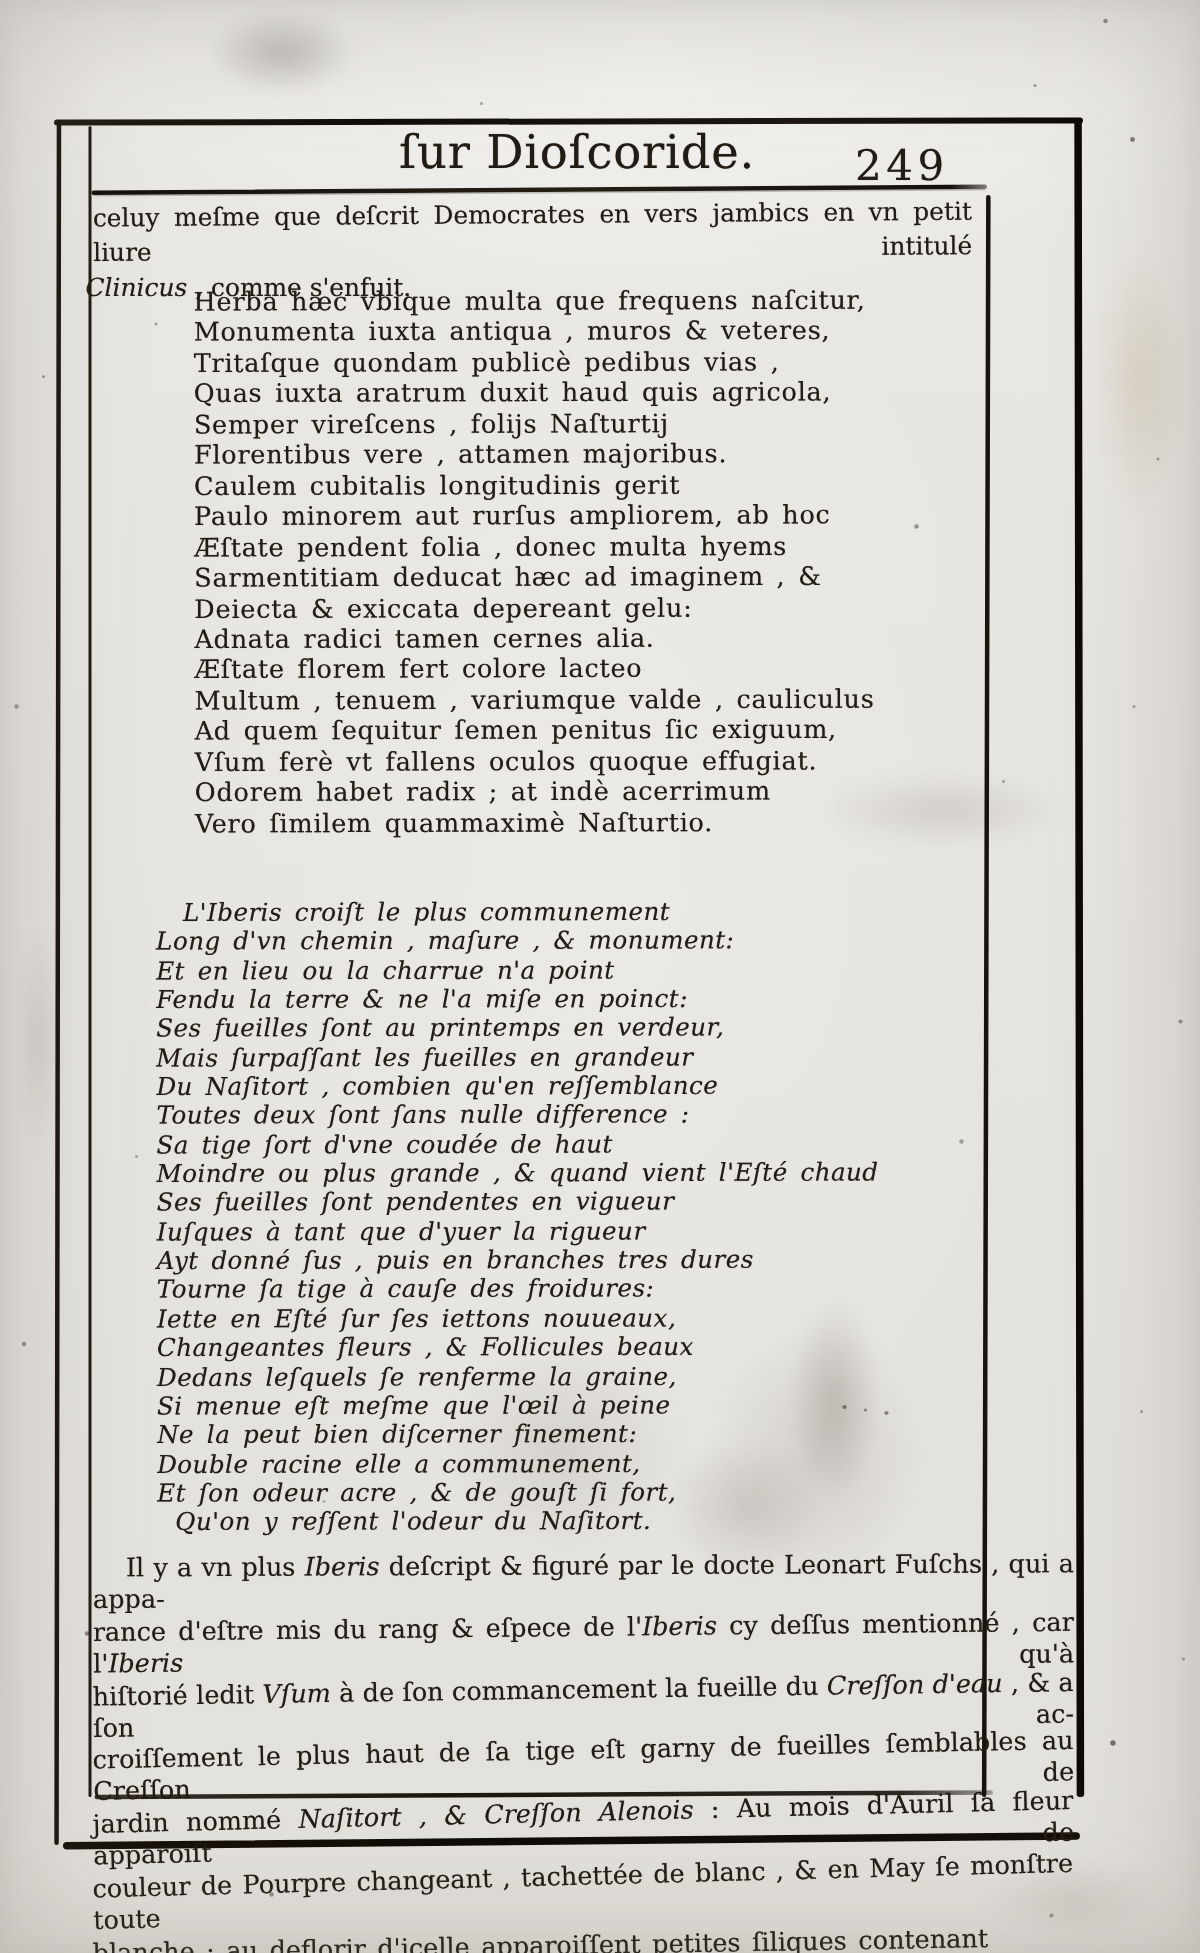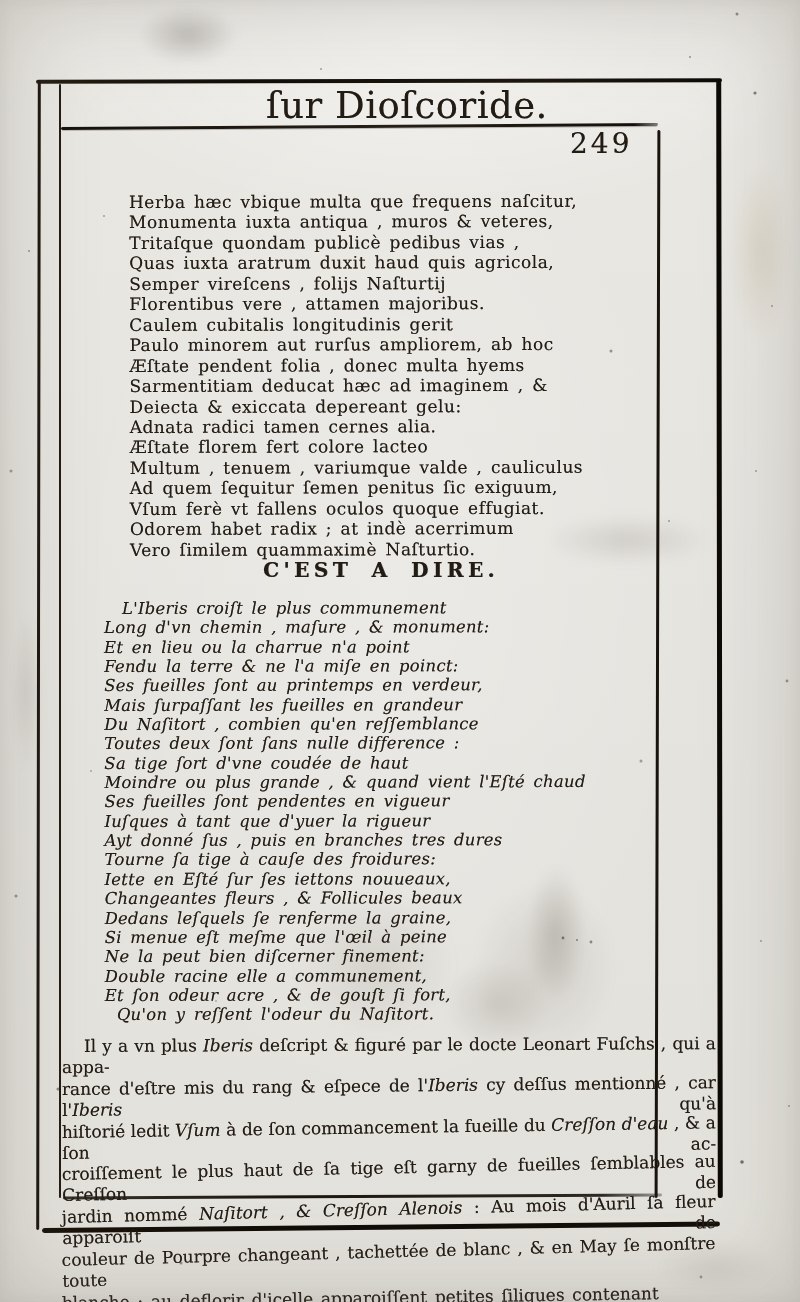--- a/index.html
+++ b/index.html
@@ -23,22 +23,22 @@
     box-shadow:0 2px 0 -1px rgba(28,22,14,.22);}
   .vl-left-outer{left:37px;top:80px;width:2.6px;height:1150px;background:#1b150e;border-radius:2px;transform:rotate(.08deg);}
   .vl-left-inner{left:59px;top:84px;width:2.3px;height:1114px;background:#221b12;border-radius:2px;}
   .vl-right-inner{left:656px;top:130px;width:2.6px;height:1068px;background:#18130c;border-radius:2px;transform:rotate(.15deg);}
   .vl-right-outer{left:717px;top:80px;width:4.6px;height:1118px;background:#0d0a06;border-radius:2px;transform:rotate(-.08deg);}
   .rule-bottom-inner{left:63px;top:1195px;width:599px;height:3px;border-radius:2px;transform:rotate(-.3deg);
     background:linear-gradient(90deg,rgba(26,20,13,.85),#1b150d 38%,rgba(26,20,13,.9) 90%,rgba(26,20,13,.35));}
   .rule-bottom-outer{left:42px;top:1228px;width:678px;height:5px;border-radius:3px;transform:rotate(-.55deg);transform-origin:left center;
     background:linear-gradient(90deg,#181209,#0f0b06 40%,#140f09);}
   
-  .running-title{position:absolute;left:266px;top:84px;font-size:37px;letter-spacing:.5px;white-space:nowrap;}
-  .page-number{position:absolute;left:570px;top:94px;font-size:28px;letter-spacing:3px;white-space:nowrap;margin-top:33px;}
+  .running-title{position:absolute;left:266px;top:84px;font-size:31px;letter-spacing:.5px;white-space:nowrap;}
+  .page-number{position:absolute;left:570px;top:94px;font-size:28px;letter-spacing:3px;white-space:nowrap;}
   
   .intro{position:absolute;left:62px;top:134px;width:586px;font-size:16.6px;line-height:23px;}
   .intro-l1{transform:rotate(-.45deg);transform-origin:left center;text-align:justify;text-align-last:justify;}
   .intro-l2{margin-left:-5px;}
   .it{font-style:italic;}
   
   .latin-verse{position:absolute;left:129px;top:192px;font-size:17px;line-height:20.45px;
     letter-spacing:.5px;word-spacing:2.6px;white-space:nowrap;transform:rotate(-.15deg);transform-origin:left top;}
   
   .section-heading{position:absolute;left:263px;top:558px;font-size:20px;font-weight:600;
@@ -106,20 +106,24 @@
   <div class="vline vl-left-outer"></div>
   <div class="vline vl-left-inner"></div>
   <div class="vline vl-right-inner"></div>
   <div class="vline vl-right-outer"></div>
   <div class="rule rule-bottom-inner"></div>
   <div class="rule rule-bottom-outer"></div>
 
   <div class="running-title ink">ſur Dioſcoride.</div>
   <div class="page-number ink">249</div>
 
+  <div class="intro ink">
+    <div class="intro-l1">celuy meſme que deſcrit Democrates en vers jambics en vn petit liure intitulé</div>
+    <div class="intro-l2"><span class="it">Clinicus</span><span> , comme s'enfuit.</span></div>
+  </div>
 
   <div class="latin-verse ink">
     <div>Herba hæc vbique multa que frequens naſcitur,</div>
     <div>Monumenta iuxta antiqua , muros &amp; veteres,</div>
     <div>Tritaſque quondam publicè pedibus vias ,</div>
     <div>Quas iuxta aratrum duxit haud quis agricola,</div>
     <div>Semper vireſcens , folijs Naſturtij</div>
     <div>Florentibus vere , attamen majoribus.</div>
     <div>Caulem cubitalis longitudinis gerit</div>
     <div>Paulo minorem aut rurſus ampliorem, ab hoc</div>
@@ -128,21 +132,20 @@
     <div>Deiecta &amp; exiccata depereant gelu:</div>
     <div>Adnata radici tamen cernes alia.</div>
     <div>Æſtate florem fert colore lacteo</div>
     <div>Multum , tenuem , variumque valde , cauliculus</div>
     <div>Ad quem ſequitur ſemen penitus ſic exiguum,</div>
     <div>Vſum ferè vt fallens oculos quoque effugiat.</div>
     <div>Odorem habet radix ; at indè acerrimum</div>
     <div>Vero ſimilem quammaximè Naſturtio.</div>
   </div>
 
-  <div class="section-heading ink">C'EST A DIRE.</div>
 
   <div class="french-verse ink">
     <div class="fv-first">L'Iberis croiſt le plus communement</div>
     <div>Long d'vn chemin , maſure , &amp; monument:</div>
     <div>Et en lieu ou la charrue n'a point</div>
     <div>Fendu la terre &amp; ne l'a miſe en poinct:</div>
     <div>Ses fueilles ſont au printemps en verdeur,</div>
     <div>Mais ſurpaſſant les fueilles en grandeur</div>
     <div>Du Naſitort , combien qu'en reſſemblance</div>
     <div>Toutes deux ſont ſans nulle difference :</div>

